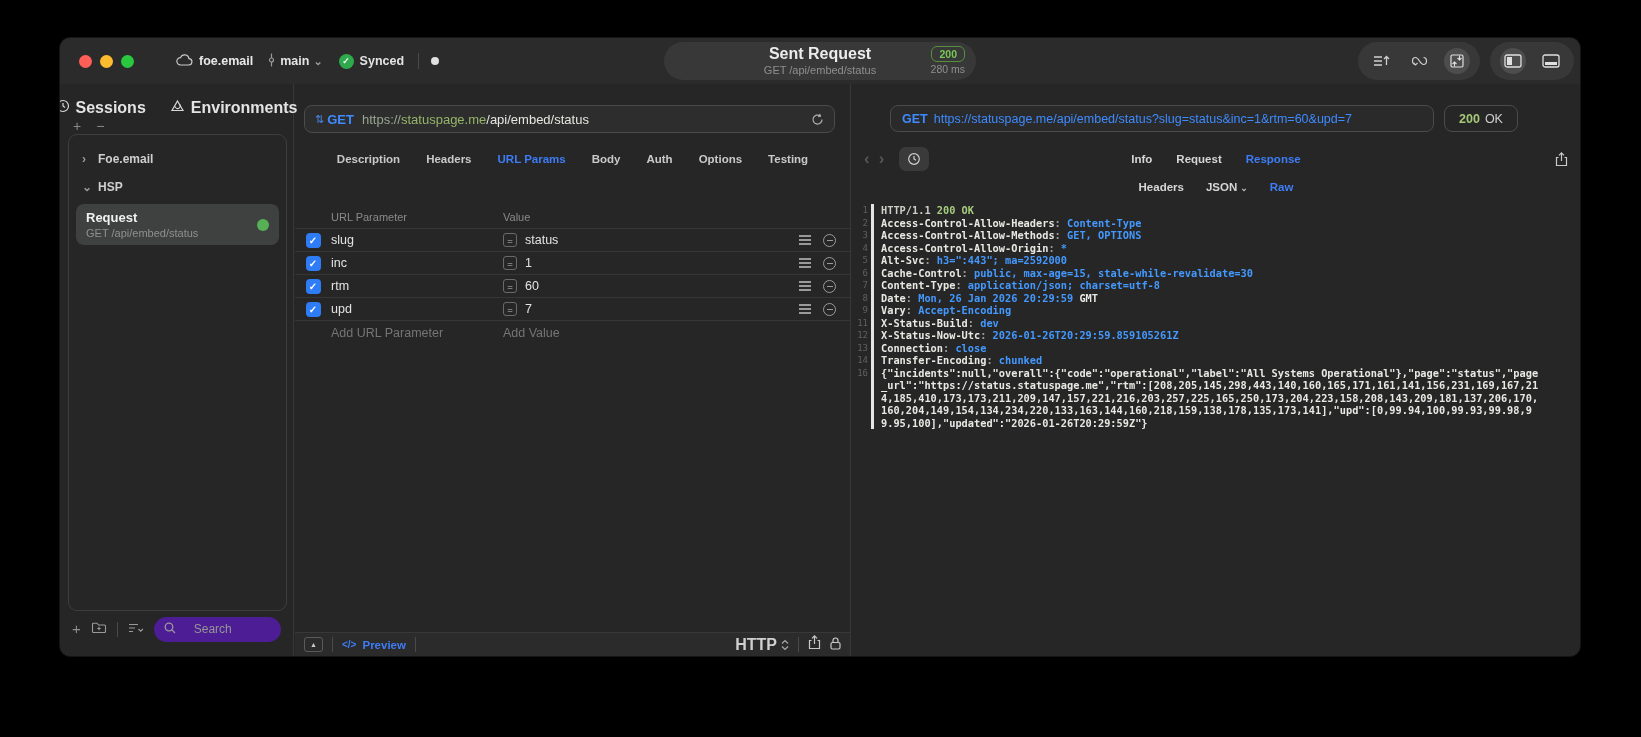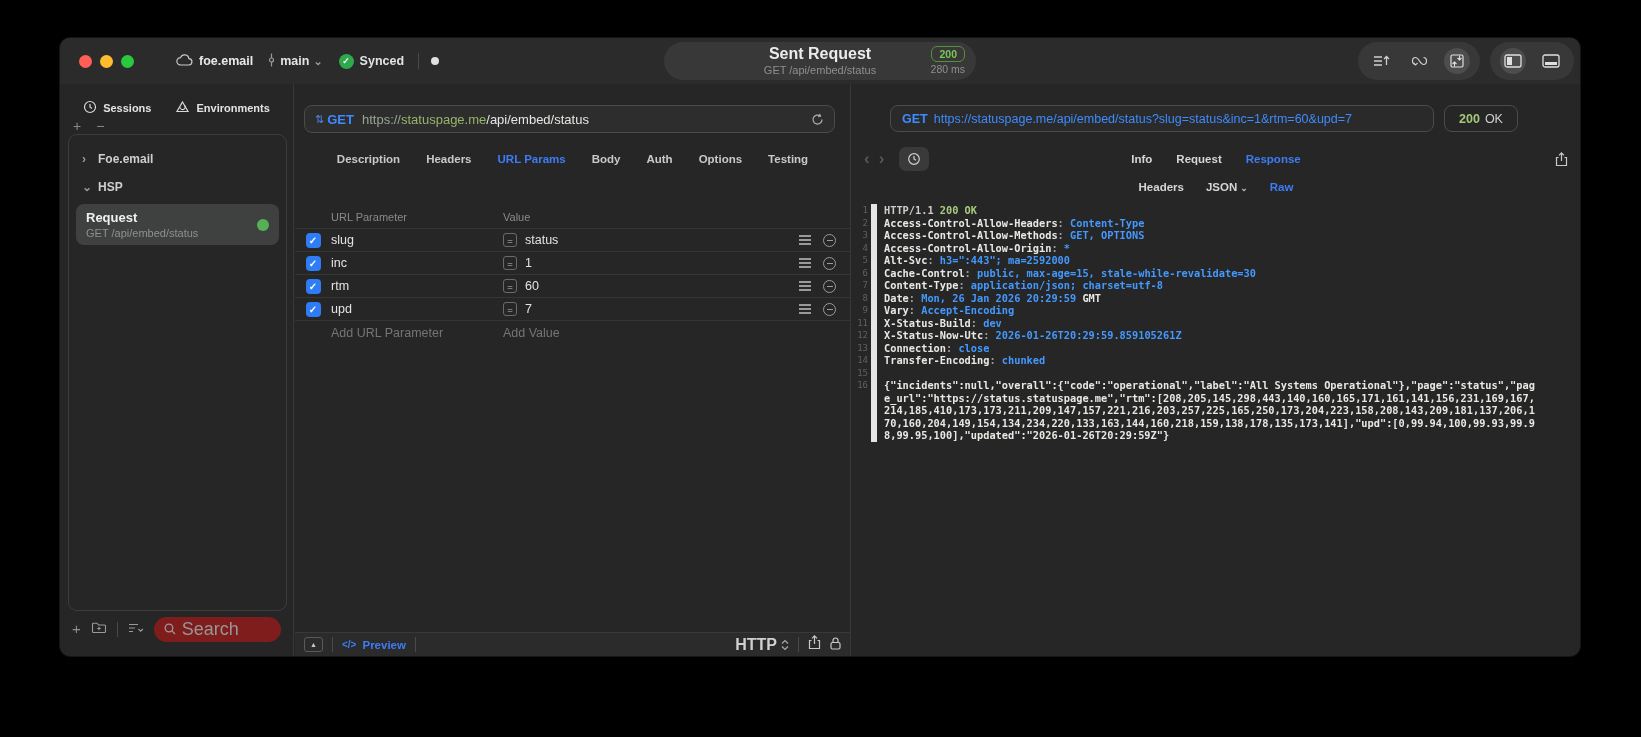--- a/index.html
+++ b/index.html
@@ -31,34 +31,34 @@
   .cp-time { font-size:10.5px; color:#8f8f8f; }
 
   .tb-right { position:absolute; right:6px; top:4px; display:flex; gap:10px; }
   .icon-group { background:#383838; border-radius:19px; height:38px; display:flex; align-items:center; padding:0 10px; gap:12px; }
   .icon-btn { display:flex; align-items:center; justify-content:center; width:26px; height:26px; border-radius:50%; }
   .icon-btn.active { background:#4d4d4d; }
 
   
   .sidebar { position:absolute; left:0; top:46px; width:234px; bottom:0; border-right:1px solid #383838; }
   .sb-tabs { margin-top:12px; height:24px; display:flex; align-items:center; justify-content:center; gap:24px; }
-  .sb-tab { display:flex; align-items:center; gap:6px; font-size:11px; font-weight:700; color:#e3e3e3; }
+  .sb-tab { display:flex; align-items:center; gap:6px; font-size:16px; font-weight:700; color:#e3e3e3; }
   .pm-row { height:14px; display:flex; gap:15px; padding-left:13px; color:#8a8a8a; font-size:14px; line-height:12px; }
   .tree-panel { position:absolute; left:8px; right:6px; top:50px; bottom:45px; border:1px solid #3d3d3d; border-radius:9px; padding:10px 7px; }
   .tree-group { display:flex; align-items:center; gap:8px; height:28px; padding-left:6px; color:#cfcfcf; font-size:12px; font-weight:700; }
   .tree-group .chev { font-size:12px; color:#9a9a9a; width:8px; }
   .req-card { margin-top:3px; background:#3f4040; border-radius:8px; padding:6px 10px; position:relative; }
   .req-card-title { color:#f0f0f0; font-size:13px; font-weight:700; }
   .req-card-sub { color:#8f8f8f; font-size:11px; margin-top:2px; }
   .green-dot { position:absolute; right:10px; top:50%; transform:translateY(-50%); width:12px; height:12px; border-radius:50%; background:#56B056; }
   .sb-toolbar { position:absolute; left:8px; right:8px; bottom:13px; height:28px; display:flex; align-items:center; gap:10px; padding:0 4px; }
   .sb-plus { color:#8f8f8f; font-size:15px; line-height:14px; }
   .v-div { width:1px; height:15px; background:#4a4a4a; }
-  .search-box { flex:1; height:25px; background:#7f1d1d; border-radius:13px; display:flex; align-items:center; gap:6px; padding:0 10px;
-                color:#969696; font-size:18px; }
+  .search-box { flex:1; height:25px; background:#4c1d95; border-radius:13px; display:flex; align-items:center; gap:18px; padding:0 10px;
+                color:#969696; font-size:12px; }
 
   
   .request-pane { position:absolute; left:235px; top:46px; width:556px; bottom:0; border-right:1px solid #383838; }
   .url-bar { margin:21px 15px 0 9px; height:28px; border:1px solid #4b4b4b; border-radius:8px; background:#2d2d2d;
              display:flex; align-items:center; padding:0 10px; font-size:13px; }
   .updown-glyph { color:#4a86e8; font-size:11px; margin-right:3px; }
   .method { color:#3E8BFF; font-weight:700; margin-right:8px; }
   .u-scheme{ color:#97A690; } .u-host{ color:#95B46A; } .u-path{ color:#E6E6E2; }
   .refresh { margin-left:auto; display:flex; }
   .req-tabs { margin-top:16px; height:20px; display:flex; align-items:center; justify-content:center; gap:26px;
@@ -111,21 +111,21 @@
               font-weight:700; color:#d6d6d6; }
   .res-share { margin-left:auto; display:flex; }
   .res-subtabs { margin-top:6px; height:20px; display:flex; align-items:center; justify-content:center; gap:22px;
                  font-size:11.5px; font-weight:700; color:#d6d6d6; }
   .subchev { font-size:9px; color:#b8b8b8; margin-left:3px; }
 
   .code { margin-top:7px; padding-right:40px; font-family:"DejaVu Sans Mono",monospace; font-size:10.3px; font-weight:700;
           line-height:12.5px; }
   .code-line { display:flex; }
   .ln { width:16px; flex:none; text-align:right; color:#606060; font-size:9px; font-weight:400; line-height:12.5px; }
-  .lc { flex:1; margin-left:3px; border-left:6px solid #e5e5e5; padding-left:7px; white-space:pre-wrap; word-break:break-all;
+  .lc { flex:1; margin-left:3px; border-left:3px solid #e5e5e5; padding-left:7px; white-space:pre-wrap; word-break:break-all;
         min-height:12.5px; }
   .k { color:#e8e8e4; } .sep { color:#9a9a9a; } .v { color:#4499FF; } .sfx { color:#e8e8e4; }
   .j { color:#e8e8e4; }
   .seg-plain { color:#cfcfc9; } .seg-green { color:#A6CB7E; }
 </style>
 </head>
 <body>
 
 <div class="window">
 
@@ -475,22 +475,18 @@
         </div>
         <div class="code-line">
           <span class="ln">13</span>
           <span class="lc"><span class="k">Connection</span><span class="sep">: </span><span class="v">close</span></span>
         </div>
         <div class="code-line">
           <span class="ln">14</span>
           <span class="lc"><span class="k">Transfer-Encoding</span><span class="sep">: </span><span class="v">chunked</span></span>
         </div>
         <div class="code-line">
-          <span class="ln">15</span>
-          <span class="lc"></span>
-        </div>
-        <div class="code-line">
           <span class="ln">16</span>
           <span class="lc"><span class="j">{"incidents":null,"overall":{"code":"operational","label":"All Systems Operational"},"page":"status","page_url":"https://status.statuspage.me","rtm":[208,205,145,298,443,140,160,165,171,161,141,156,231,169,167,214,185,410,173,173,211,209,147,157,221,216,203,257,225,165,250,173,204,223,158,208,143,209,181,137,206,170,160,204,149,154,134,234,220,133,163,144,160,218,159,138,178,135,173,141],"upd":[0,99.94,100,99.93,99.98,99.95,100],"updated":"2026-01-26T20:29:59Z"}</span></span>
         </div>
       </div>
   </div>
 </div>
 
 </body></html>

